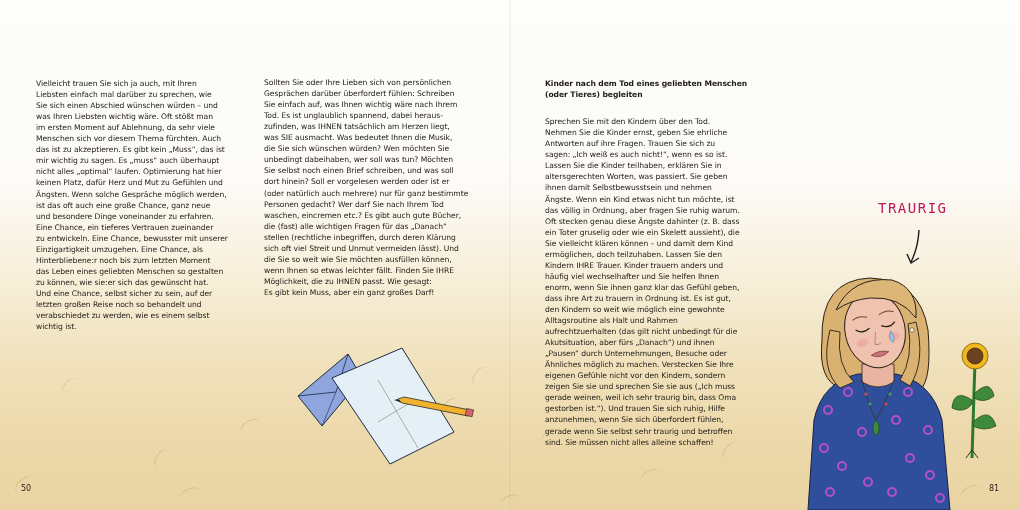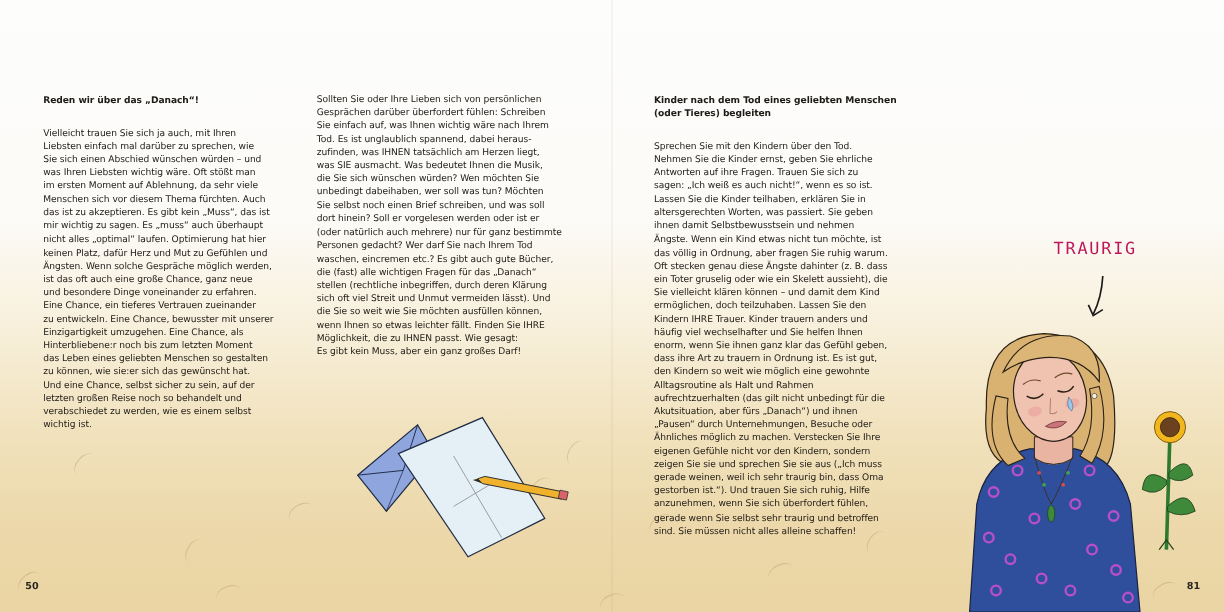--- a/index.html
+++ b/index.html
@@ -48,21 +48,20 @@
       white-space: pre-line;
     }
     #col1 { left: 36px; top: 67px; width: 230px; }
     #col2 { left: 264px; top: 66px; width: 230px; }
     #col3 { left: 545px; top: 67px; width: 240px; }
 
     .page-num {
       position: absolute;
       font-size: 8px;
       color: #2b2620;
-      font-weight: bold;
     }
     #page-left { left: 21px; top: 484px; }
     #page-right { left: 989px; top: 484px; }
 
     .swirl {
       position: absolute;
       width: 22px;
       height: 14px;
       border-top: 1px solid rgba(170,140,90,0.35);
       border-radius: 50%;
@@ -95,21 +94,20 @@
     <div class="swirl" style="left:540px;top:430px;transform:rotate(-40deg);"></div>
     <div class="swirl" style="left:640px;top:470px;transform:rotate(-25deg);"></div>
     <div class="swirl" style="left:720px;top:445px;transform:rotate(-55deg);"></div>
     <div class="swirl" style="left:500px;top:495px;transform:rotate(-20deg);"></div>
     <div class="swirl" style="left:960px;top:486px;transform:rotate(-30deg);"></div>
     <div class="swirl" style="left:440px;top:400px;transform:rotate(-45deg);"></div>
   </div>
 
   <section>
     <div class="col" id="col1">
-      <h2>Reden wir über das „Danach“!</h2>
       <p>Vielleicht trauen Sie sich ja auch, mit Ihren
 Liebsten einfach mal darüber zu sprechen, wie
 Sie sich einen Abschied wünschen würden – und
 was Ihren Liebsten wichtig wäre. Oft stößt man
 im ersten Moment auf Ablehnung, da sehr viele
 Menschen sich vor diesem Thema fürchten. Auch
 das ist zu akzeptieren. Es gibt kein „Muss“, das ist
 mir wichtig zu sagen. Es „muss“ auch überhaupt
 nicht alles „optimal“ laufen. Optimierung hat hier
 keinen Platz, dafür Herz und Mut zu Gefühlen und

